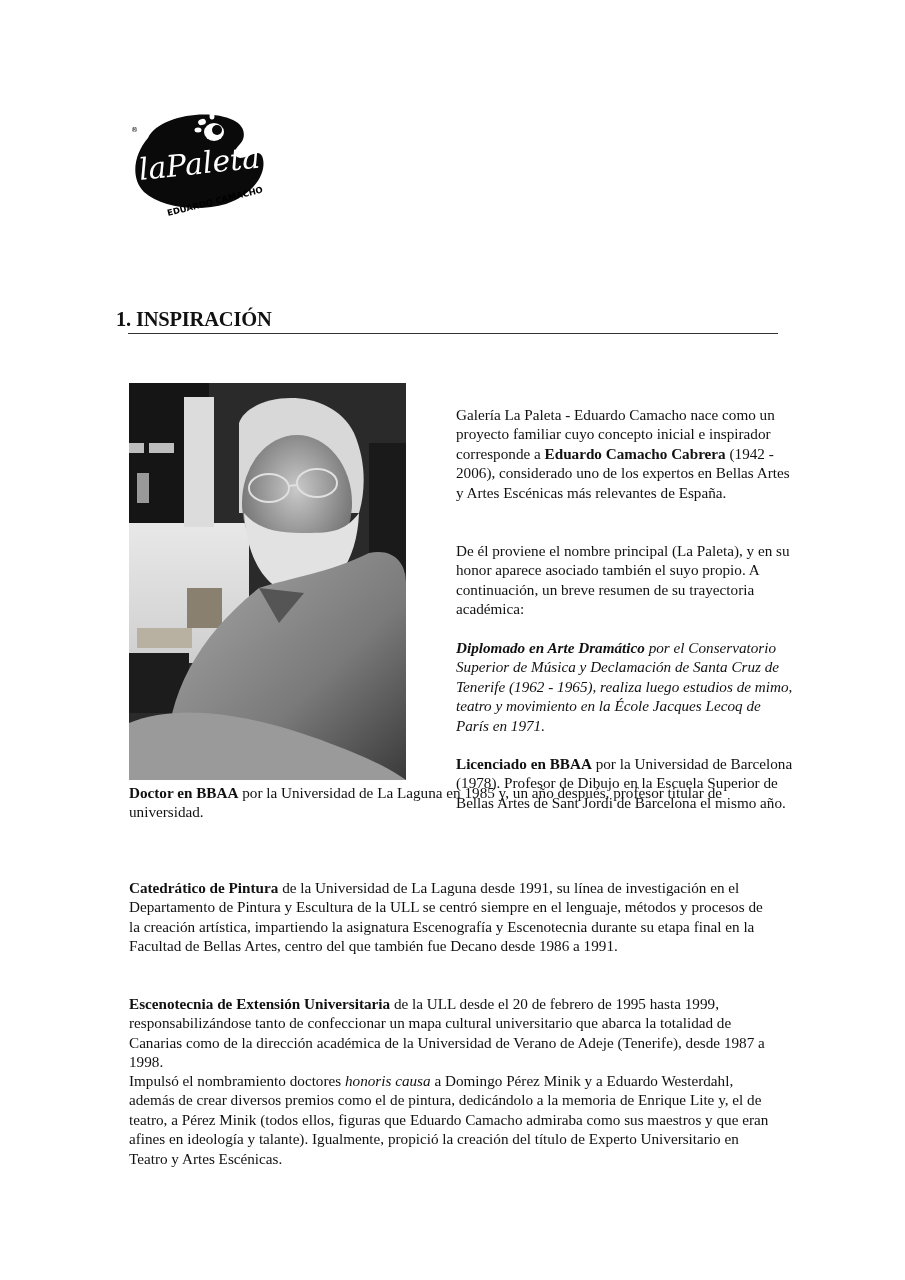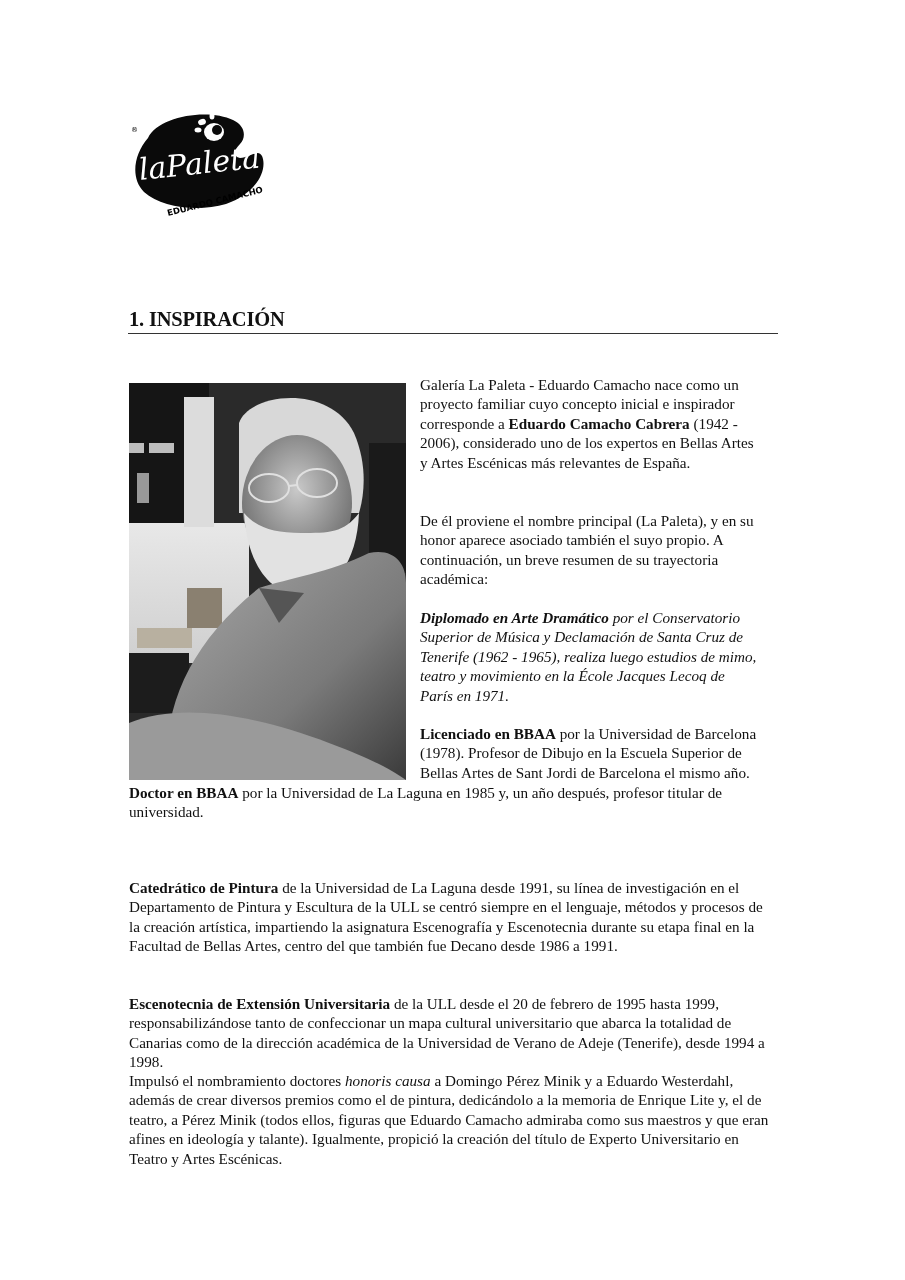--- a/index.html
+++ b/index.html
@@ -3,29 +3,29 @@
   <meta charset="utf-8">
   <style>
     html, body { margin: 0; padding: 0; background: #ffffff; }
     body {
       width: 905px; height: 1280px; position: relative; overflow: hidden;
       font-family: "Liberation Serif", "DejaVu Serif", serif;
       color: #111111;
     }
     .logo { position: absolute; left: 128px; top: 108px; width: 140px; height: 112px; }
     .heading {
-      position: absolute; left: 129px; top: 308px;
+      position: absolute; left: 116px; top: 308px;
       font-size: 20.5px; font-weight: bold; letter-spacing: -0.2px; margin: 0;
     }
     .rule { position: absolute; left: 128px; top: 333px; width: 650px; height: 0; border-top: 1.5px solid #333333; }
     .photo { position: absolute; left: 129px; top: 383px; width: 277px; height: 397px; overflow: hidden; background: #1a1a1a; }
     .p {
       position: absolute; margin: 0; font-size: 15.2px; line-height: 19.4px;
     }
-    .col-right { left: 420px; width: 340px; }
+    .col-right { left: 456px; width: 340px; margin-top: 30px; }
     .col-full { left: 129px; width: 640px; }
     b { font-weight: bold; }
     i { }
   </style>
 </head>
 <body>
 
 <div class="logo">
   <svg width="140" height="112" viewBox="0 0 140 112">
     <text x="3" y="24" font-size="7" font-family="DejaVu Sans, sans-serif" fill="#000">®</text>
@@ -91,15 +91,15 @@
 <p class="p col-right" style="top:511px;"><span>De él proviene el nombre principal (La Paleta), y en su honor aparece asociado también el suyo propio. A continuación, un breve resumen de su trayectoria académica:</span></p>
 
 <p class="p col-right" style="top:608px;font-style:italic;"><b>Diplomado en Arte Dramático</b><span> por el Conservatorio Superior de Música y Declamación de Santa Cruz de Tenerife (1962 - 1965), realiza luego estudios de mimo, teatro y movimiento en la École Jacques Lecoq de París en 1971.</span></p>
 
 <p class="p col-right" style="top:724px;"><b>Licenciado en BBAA</b><span> por la Universidad de Barcelona (1978). Profesor de Dibujo en la Escuela Superior de Bellas Artes de Sant Jordi de Barcelona el mismo año.</span></p>
 
 <p class="p col-full" style="top:783px;"><b>Doctor en BBAA</b><span> por la Universidad de La Laguna en 1985 y, un año después, profesor titular de universidad.</span></p>
 
 <p class="p col-full" style="top:878px;"><b>Catedrático de Pintura</b><span> de la Universidad de La Laguna desde 1991, su línea de investigación en el Departamento de Pintura y Escultura de la ULL se centró siempre en el lenguaje, métodos y procesos de la creación artística, impartiendo la asignatura Escenografía y Escenotecnia durante su etapa final en la Facultad de Bellas Artes, centro del que también fue Decano desde 1986 a 1991.</span></p>
 
-<p class="p col-full" style="top:994px;"><b>Escenotecnia de Extensión Universitaria</b><span> de la ULL desde el 20 de febrero de 1995 hasta 1999, responsabilizándose tanto de confeccionar un mapa cultural universitario que abarca la totalidad de Canarias como de la dirección académica de la Universidad de Verano de Adeje (Tenerife), desde 1994 a 1998.</span></p>
+<p class="p col-full" style="top:994px;"><b>Escenotecnia de Extensión Universitaria</b><span> de la ULL desde el 20 de febrero de 1995 hasta 1999, responsabilizándose tanto de confeccionar un mapa cultural universitario que abarca la totalidad de Canarias como de la dirección académica de la Universidad de Verano de Adeje (Tenerife), desde 1987 a 1998.</span></p>
 
 <p class="p col-full" style="top:1071px;"><span>Impulsó el nombramiento doctores </span><i>honoris causa</i><span> a Domingo Pérez Minik y a Eduardo Westerdahl, además de crear diversos premios como el de pintura, dedicándolo a la memoria de Enrique Lite y, el de teatro, a Pérez Minik (todos ellos, figuras que Eduardo Camacho admiraba como sus maestros y que eran afines en ideología y talante). Igualmente, propició la creación del título de Experto Universitario en Teatro y Artes Escénicas.</span></p>
 
 </body></html>

